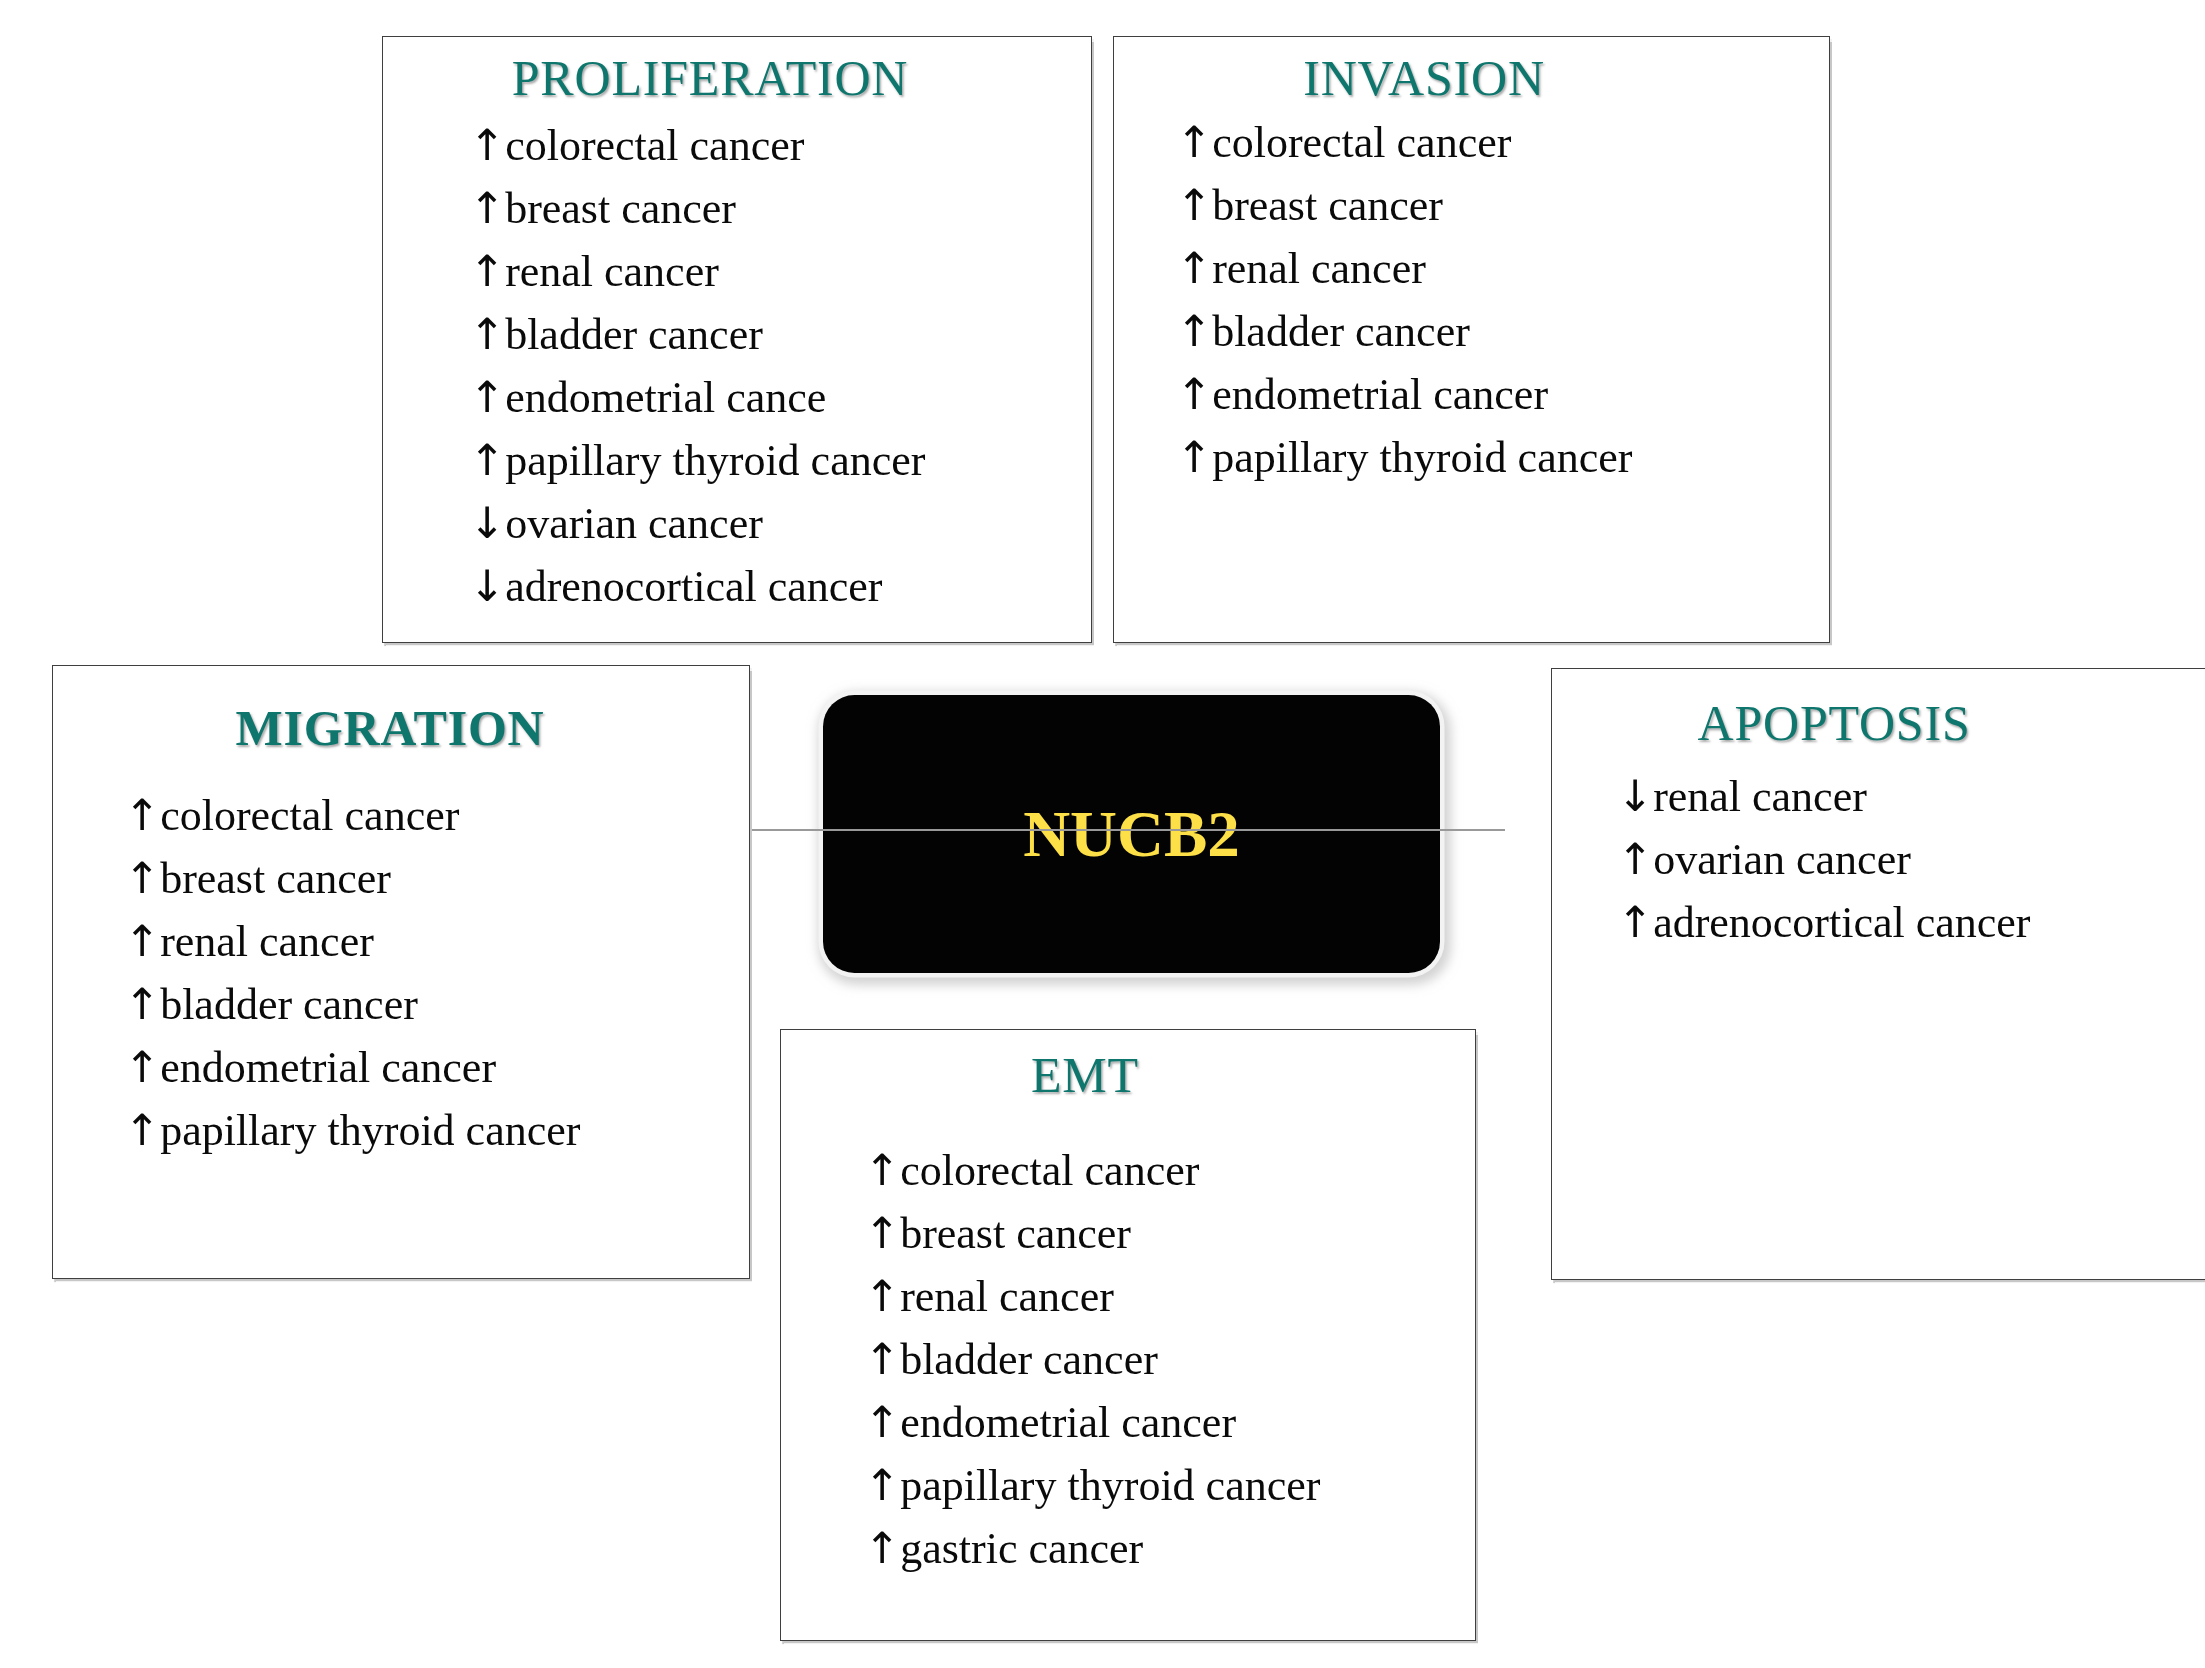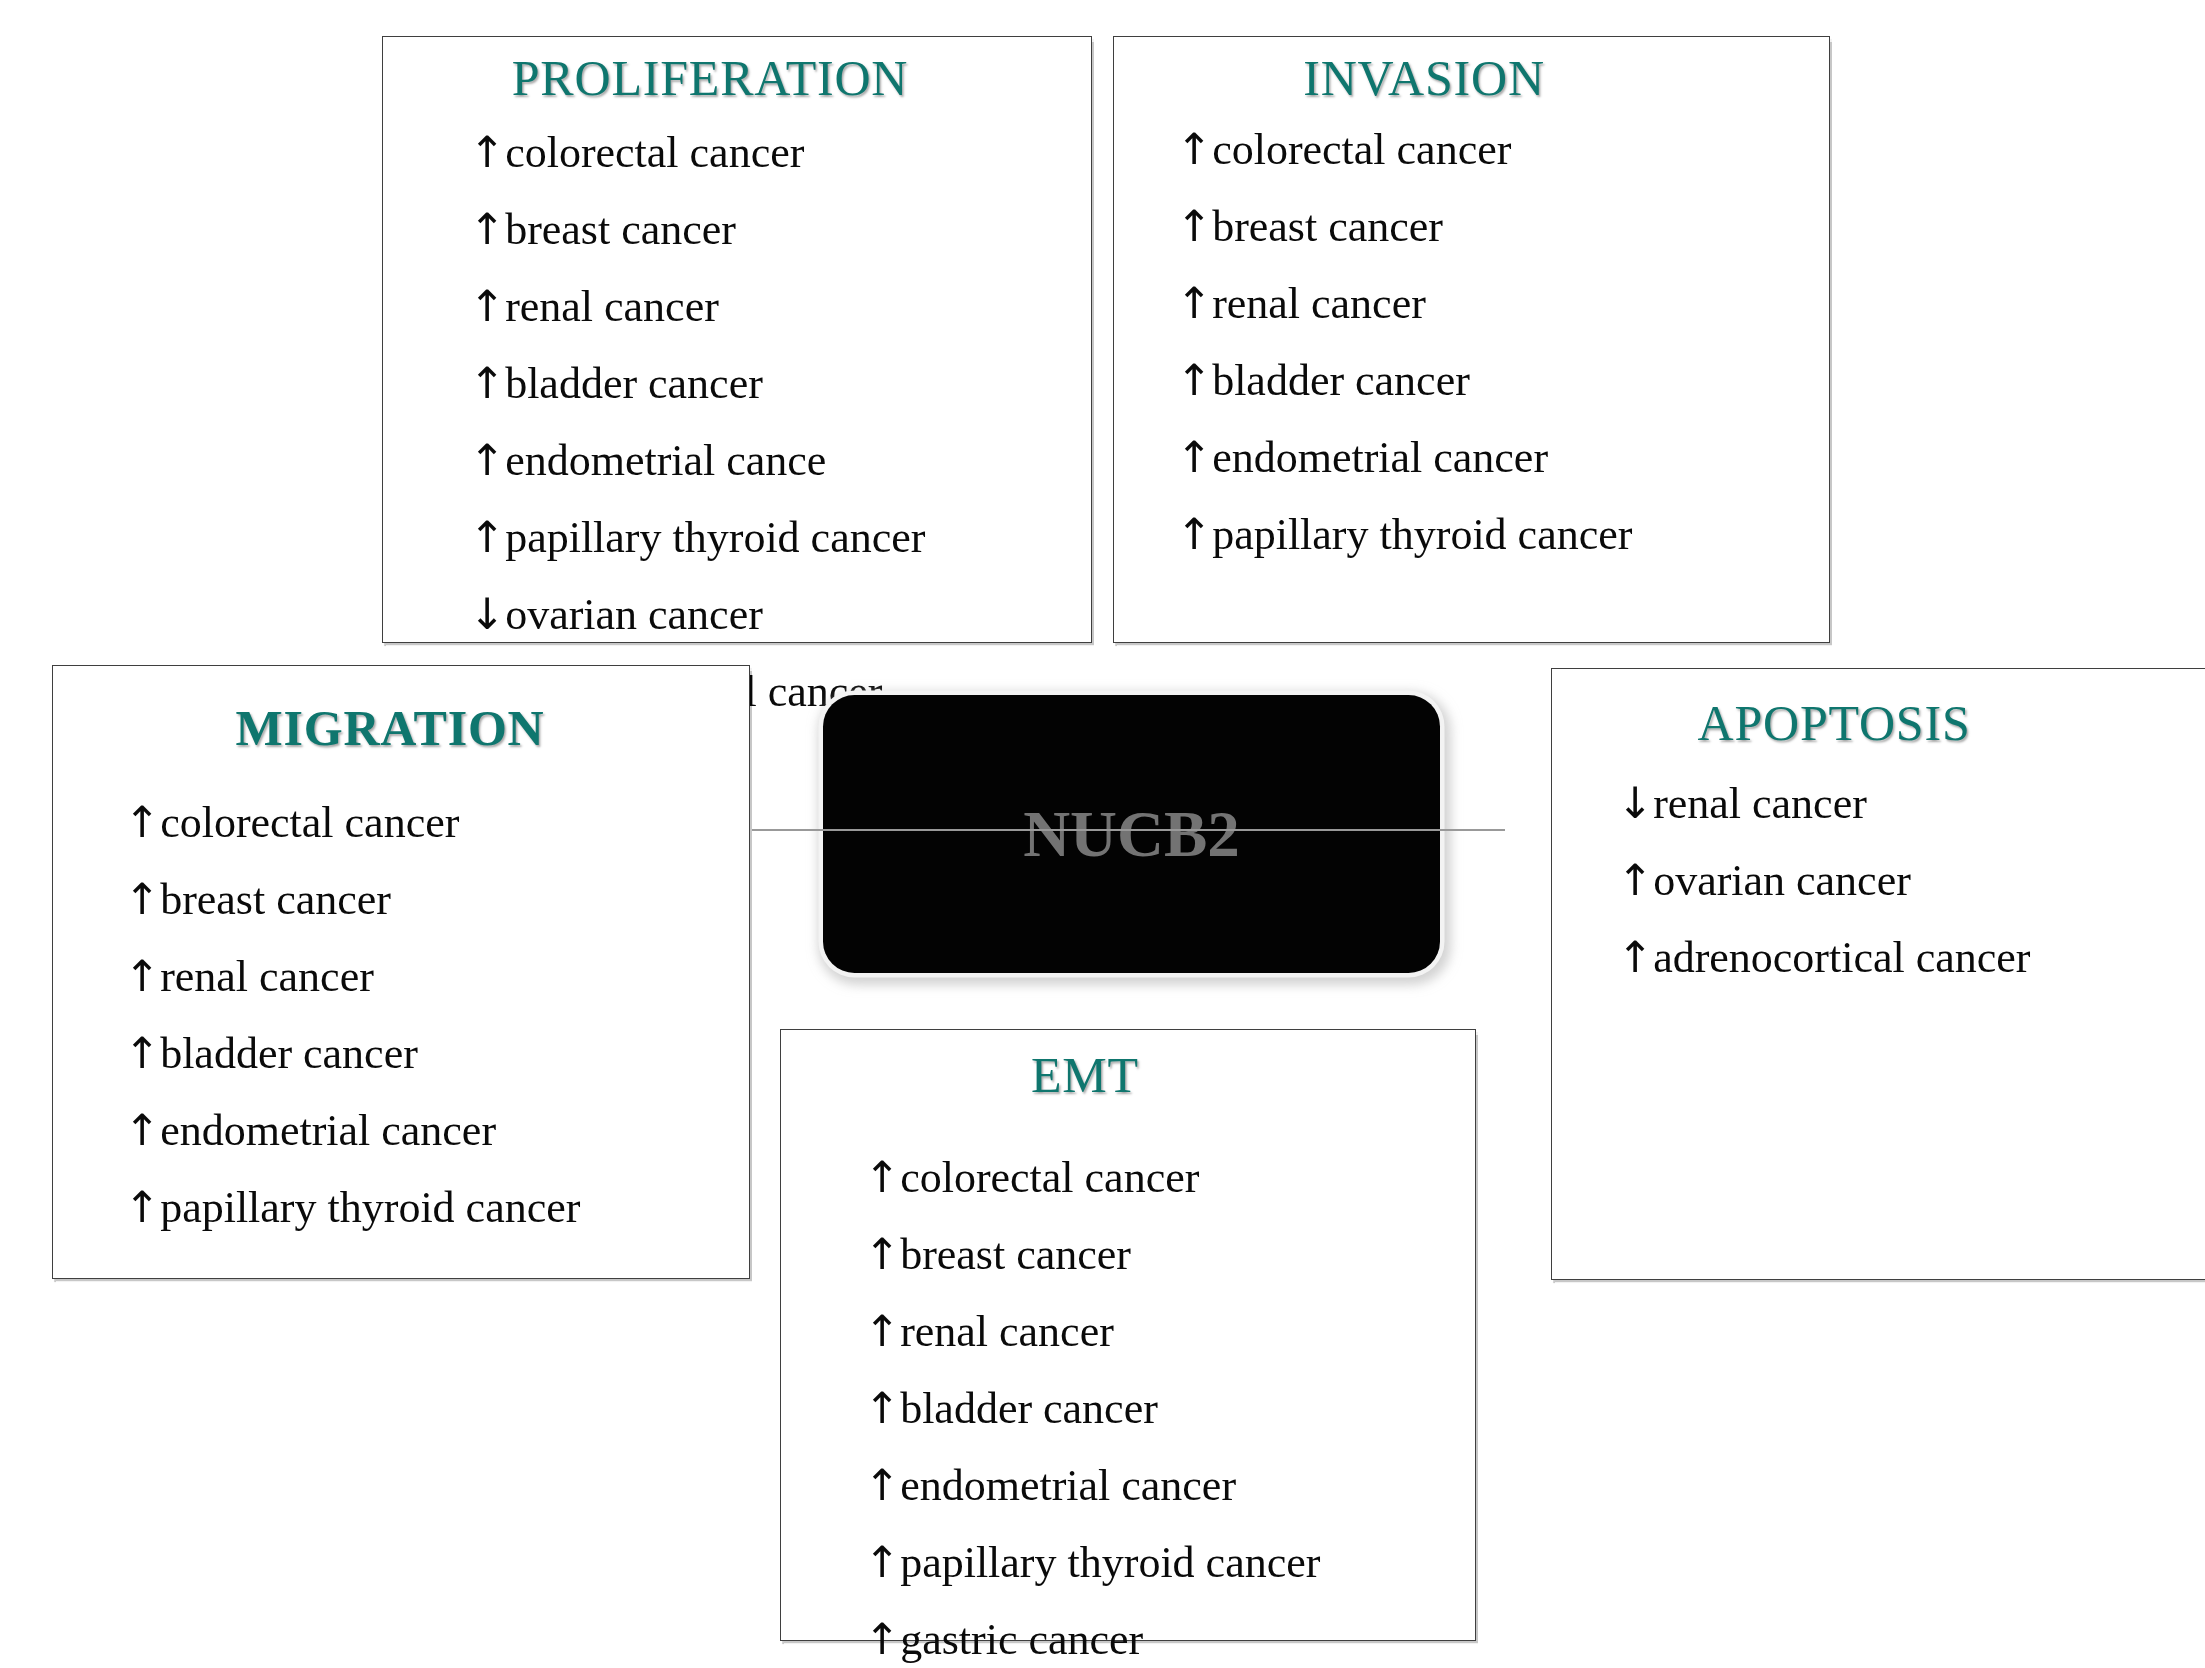--- a/index.html
+++ b/index.html
@@ -28,21 +28,21 @@
     line-height: 50px;
     color: #0f766e;
     letter-spacing: 0.8px;
     white-space: nowrap;
     text-shadow: 1.5px 2.3px 2.3px rgba(0,0,0,0.35);
   }
 
   .cancer-list {
     position: absolute;
     font-size: 44px;
-    line-height: 77px;
+    line-height: 63px;
     color: #0a0a0a;
     white-space: nowrap;
   }
 
   .arrow {
     font-family: "DejaVu Sans", sans-serif;
     font-size: 0.98em;
   }
 
   
@@ -74,21 +74,21 @@
     background: #030303;
     border-radius: 31.5px;
     box-shadow: 0 0 0 4.5px #f3f3f3, 3px 4.5px 10.5px 7.5px rgba(175,175,175,0.55);
     display: flex;
     align-items: center;
     justify-content: center;
     text-align: center;
     z-index: 2;
   }
   #center-box .center-text {
-    color: #737373;
+    color: #fde047;
     font-weight: bold;
     font-size: 65px;
     line-height: 77px;
   }
 
   
   #center-divider {
     position: absolute;
     left: 752px; top: 829px;
     width: 753px; height: 1.5px;

